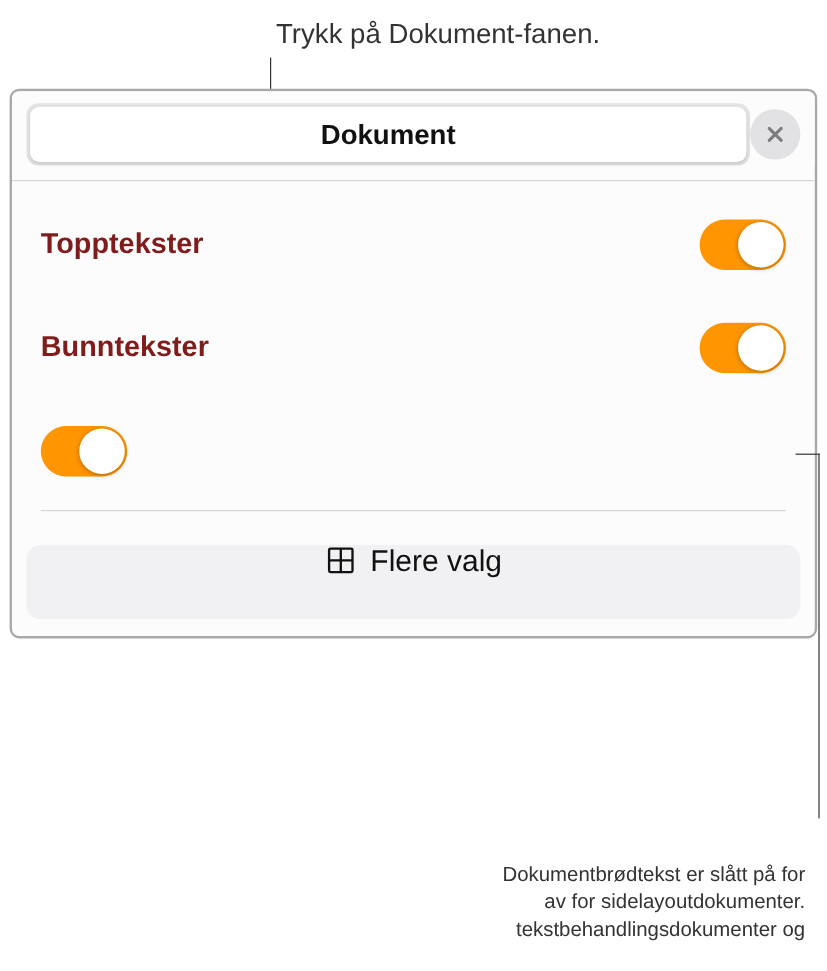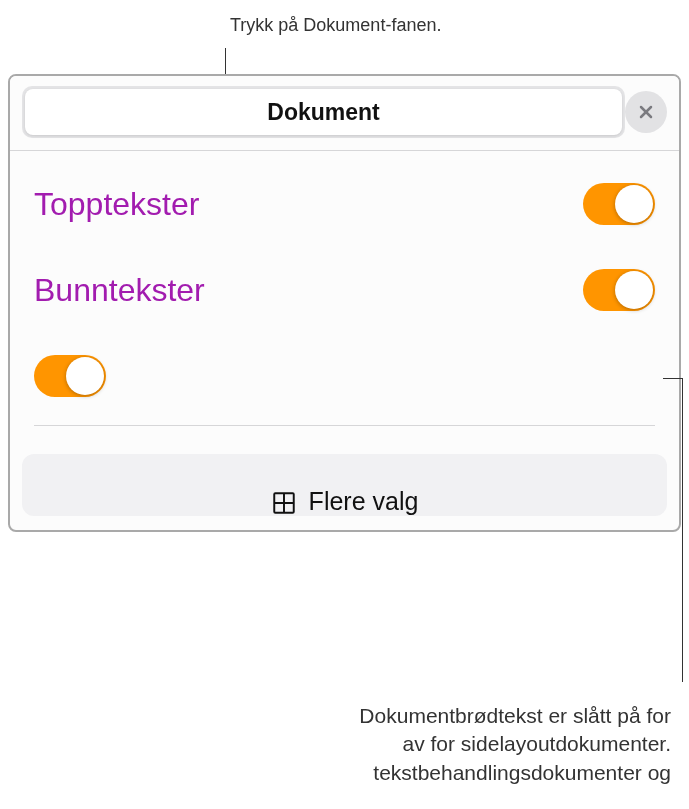--- a/index.html
+++ b/index.html
@@ -11,21 +11,21 @@
       font-family: -apple-system, BlinkMacSystemFont, 'Segoe UI', Helvetica, Arial, sans-serif;
       background: #fff;
       width: 689px;
       height: 809px;
       position: relative;
     }
     .callout-top {
       position: absolute;
       top: 15px;
       left: 230px;
-      font-size: 18px;
+      font-size: 23px;
       color: #333;
       text-align: center;
     }
     .callout-line-top {
       position: absolute;
       top: 48px;
       left: 225px;
       width: 1px;
       height: 32px;
       background: #333;
@@ -94,22 +94,23 @@
     .settings-list {
       padding: 10px 20px 0 20px;
     }
     .setting-row {
       display: flex;
       align-items: center;
       justify-content: space-between;
       padding: 22px 4px;
     }
     .setting-label {
-      font-size: 32px;
-      color: #a21caf;
+      font-size: 24px;
+      color: #7f1d1d;
+      font-weight: bold;
     }
     .toggle {
       position: relative;
       width: 72px;
       height: 42px;
       border-radius: 21px;
       cursor: pointer;
     }
     .toggle.on {
       background: #ff9500;
@@ -136,21 +137,21 @@
       height: 1px;
       background: #d6d6d8;
       margin: 6px 4px;
     }
     .more-options-btn {
       margin: 28px 12px 14px 12px;
       background: #f1f1f3;
       border-radius: 12px;
       height: 62px;
       display: flex;
-      align-items: flex-end;
+      align-items: flex-start;
       justify-content: center;
       gap: 12px;
       cursor: pointer;
       font-size: 25px;
       color: #111;
     }
     .more-options-btn svg {
       width: 26px;
       height: 26px;
     }
@@ -167,21 +168,21 @@
       top: 378px;
       right: 6px;
       width: 20px;
       height: 1px;
       background: #333;
     }
     .callout-bottom {
       position: absolute;
       bottom: 22px;
       right: 18px;
-      font-size: 21px;
+      font-size: 17px;
       color: #333;
       text-align: right;
       line-height: 1.35;
     }
   </style>
 </head>
 <body>
 
 <div class="callout-top">Trykk på Dokument-fanen.</div>
 <div class="callout-line-top"></div>

